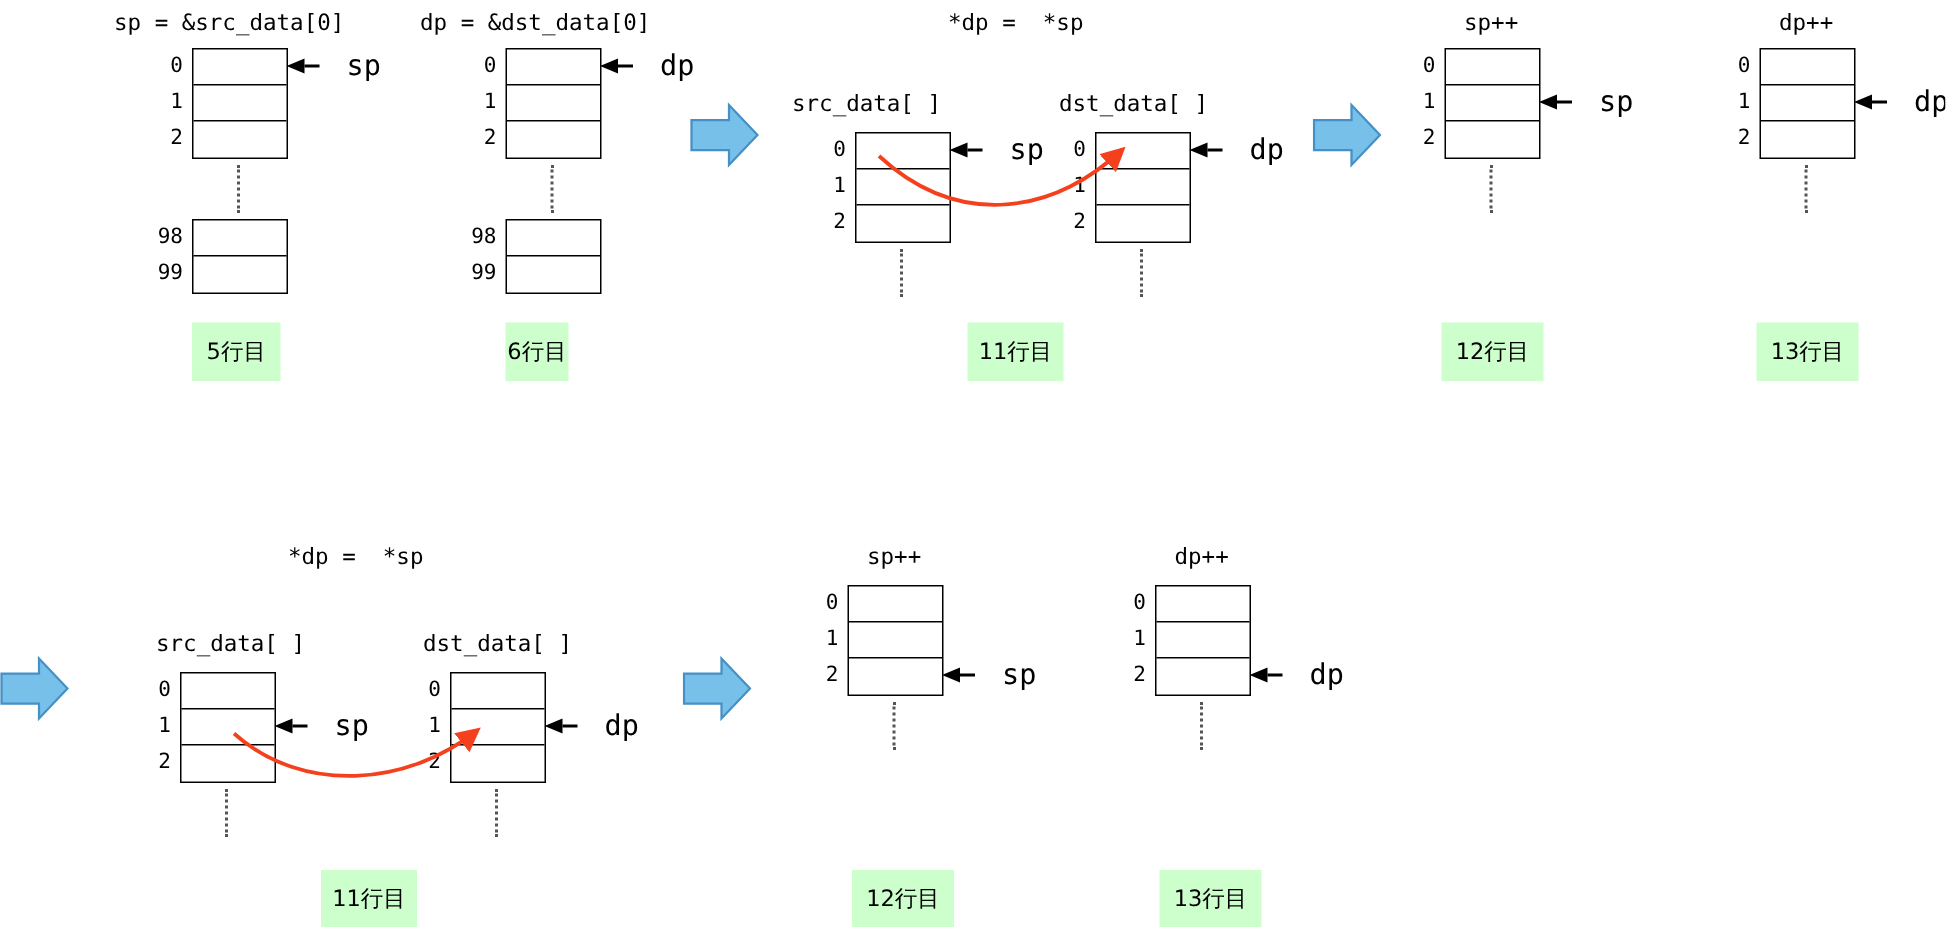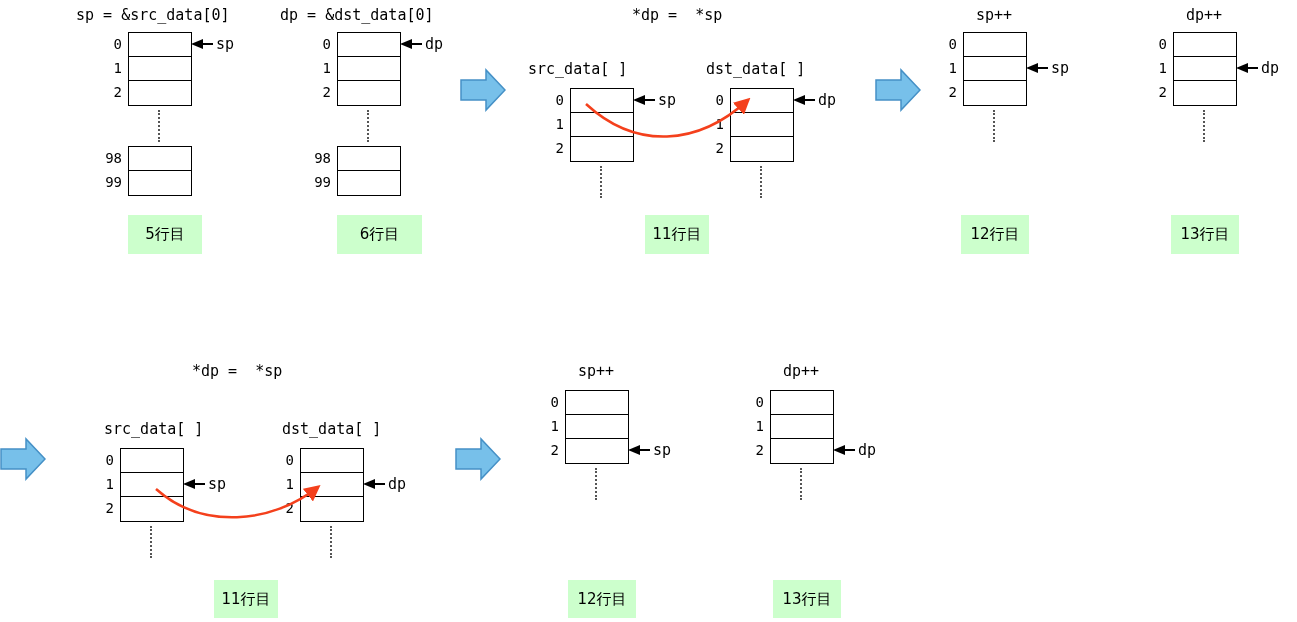--- a/index.html
+++ b/index.html
@@ -7,21 +7,21 @@
   .canvas { position:relative; width:1297px; height:622px; background:#fff; overflow:hidden;
             font-family:"DejaVu Sans Mono","Liberation Mono",monospace; color:#000; }
   .code  { position:absolute; font-size:15px; white-space:pre;text-align:center; }
   .arr   { position:absolute; width:64px; border:1px solid #000; background:#fff; }
   .arr .cell { height:24px; border-bottom:1px solid #000; }
   .arr .cell:last-child { border-bottom:none; }
   .idx   { position:absolute; width:28px; text-align:right; font-size:14px; }
   .ptr   { position:absolute; height:24px; display:flex; align-items:center; }
   .ptr-head { width:0; height:0; border-top:5px solid transparent; border-bottom:5px solid transparent; border-right:12px solid #000; }
   .ptr-tail { width:10px; height:2px; background:#000; }
-  .ptr-lbl  { margin-left:3px; font-size:15px; }
+  .ptr-lbl  { margin-left:18px; font-size:19px; }
   .vdots { position:absolute; width:0; height:32px; border-left:2px dotted #555; }
   .cap   { position:absolute; background:#ccffcc; display:flex; align-items:center; justify-content:center;
            font-family:"DejaVu Sans","Liberation Sans",sans-serif; font-size:15px; }
   .barrow { position:absolute; }
   .overlay { position:absolute; left:0; top:0; pointer-events:none; z-index:5; }
 </style>
 </head>
 <body>
 
 <div class="canvas">
@@ -40,21 +40,21 @@
     <span class="ptr-tail"></span>
     <span class="ptr-lbl">sp</span>
   </div>
   <div class="vdots" style="left:158px;top:110px"></div>
   <div class="arr" style="left:128px;top:146px">
     <div class="cell"></div>
     <div class="cell"></div>
   </div>
   <div class="idx" style="left:94px;top:150px">98</div>
   <div class="idx" style="left:94px;top:174px">99</div>
-  <div class="cap" style="left:128px;top:215px;width:74px;height:39px">5行目</div>
+  <div class="cap" style="left:128px;top:215px;width:59px;height:39px">5行目</div>
 
   <div class="code" style="left:280px;top:6px">dp = &amp;dst_data[0]</div>
   <div class="arr" style="left:337px;top:32px">
     <div class="cell"></div>
     <div class="cell"></div>
     <div class="cell"></div>
   </div>
   <div class="idx" style="left:303px;top:36px">0</div>
   <div class="idx" style="left:303px;top:60px">1</div>
   <div class="idx" style="left:303px;top:84px">2</div>
@@ -63,21 +63,21 @@
     <span class="ptr-tail"></span>
     <span class="ptr-lbl">dp</span>
   </div>
   <div class="vdots" style="left:367px;top:110px"></div>
   <div class="arr" style="left:337px;top:146px">
     <div class="cell"></div>
     <div class="cell"></div>
   </div>
   <div class="idx" style="left:303px;top:150px">98</div>
   <div class="idx" style="left:303px;top:174px">99</div>
-  <div class="cap" style="left:337px;top:215px;width:85px;height:39px">6行目</div>
+  <div class="cap" style="left:337px;top:215px;width:42px;height:39px">6行目</div>
 
   <svg class="barrow" style="left:460px;top:68px" width="46" height="44" viewBox="0 0 46 44">
     <polygon points="1,12 26,12 26,2 45,22 26,42 26,32 1,32" stroke="#4590C6" stroke-width="1.5" fill="#77C0EA"></polygon>
   </svg>
 
   <div class="code" style="left:632px;top:6px">*dp =  *sp</div>
   <div class="code" style="left:528px;top:60px">src_data[ ]</div>
   <div class="arr" style="left:570px;top:88px">
     <div class="cell"></div>
     <div class="cell"></div>

